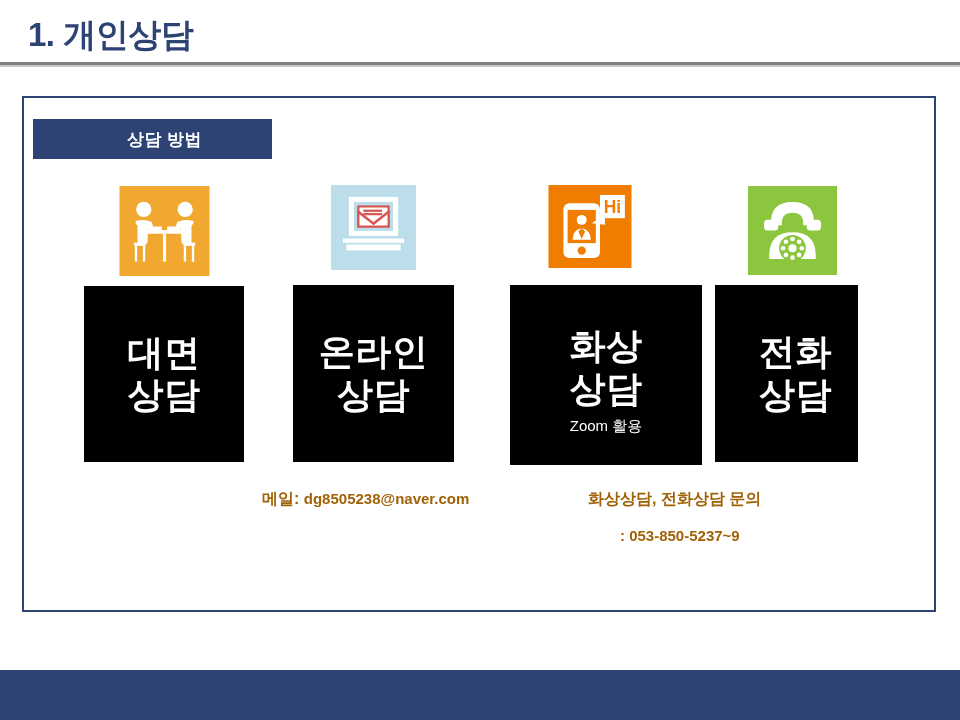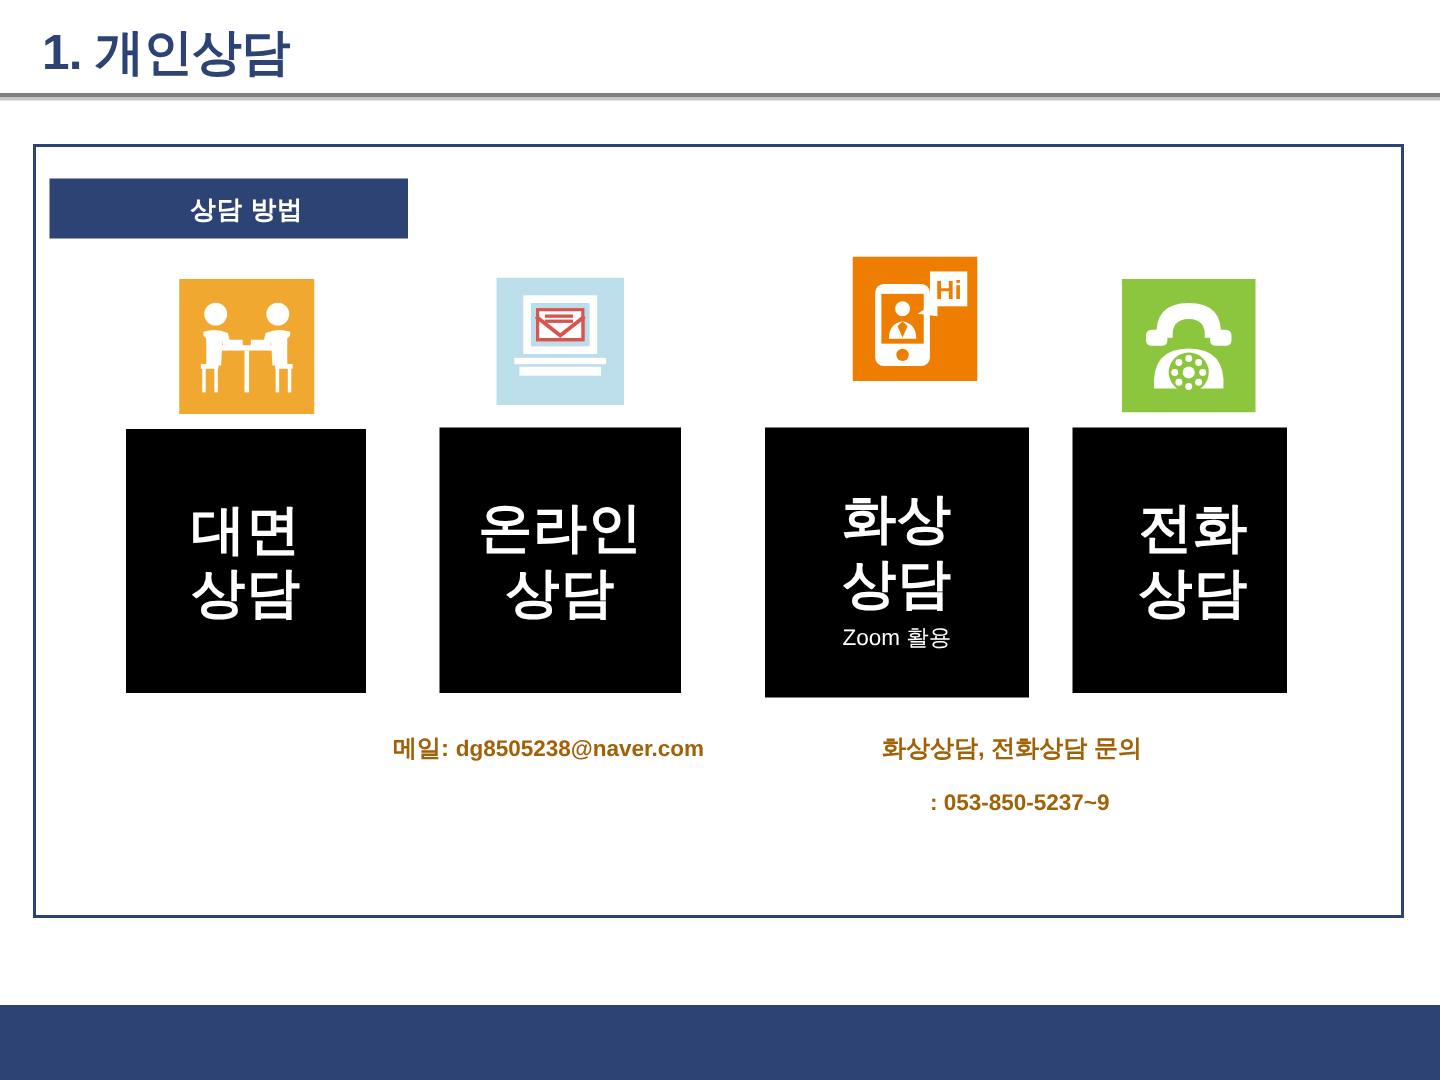--- a/index.html
+++ b/index.html
@@ -84,21 +84,21 @@
 
   
   .icon-tile {
     position: absolute;
     display: block;
   }
   .icon-tile svg { display: block; width: 100%; height: 100%; }
 
   #icon-1 { left: 119px; top: 186px; width: 91px; height: 90px; }
   #icon-2 { left: 323px; top: 185px; width: 101px; height: 85px; }
-  #icon-3 { left: 545px; top: 171px; width: 90px; height: 83px; margin-left: 20px; }
+  #icon-3 { left: 545px; top: 185px; width: 90px; height: 83px; }
   #icon-4 { left: 747px; top: 186px; width: 91px; height: 89px; }
 
   
   .method-card {
     position: absolute;
     background: #000000;
     color: #ffffff;
     display: flex;
     flex-direction: column;
     align-items: center;
@@ -115,21 +115,21 @@
   }
   .method-card .card-sub {
     font-size: 15px;
     font-weight: normal;
     margin-top: 8px;
     line-height: 1.1;
   }
 
   #card-1 { left: 84px; top: 286px; width: 160px; height: 176px; }
   #card-2 { left: 293px; top: 285px; width: 161px; height: 177px; }
-  #card-3 { left: 510px; top: 285px; width: 176px; height: 180px; padding-top: 10px; }
+  #card-3 { left: 510px; top: 285px; width: 192px; height: 180px; padding-top: 10px; }
   #card-4 { left: 715px; top: 285px; width: 143px; height: 177px; padding-left: 18px; }
 
   
   .contact-line {
     position: absolute;
     color: #a16207;
     font-weight: bold;
     white-space: nowrap;
   }
   #contact-mail {

